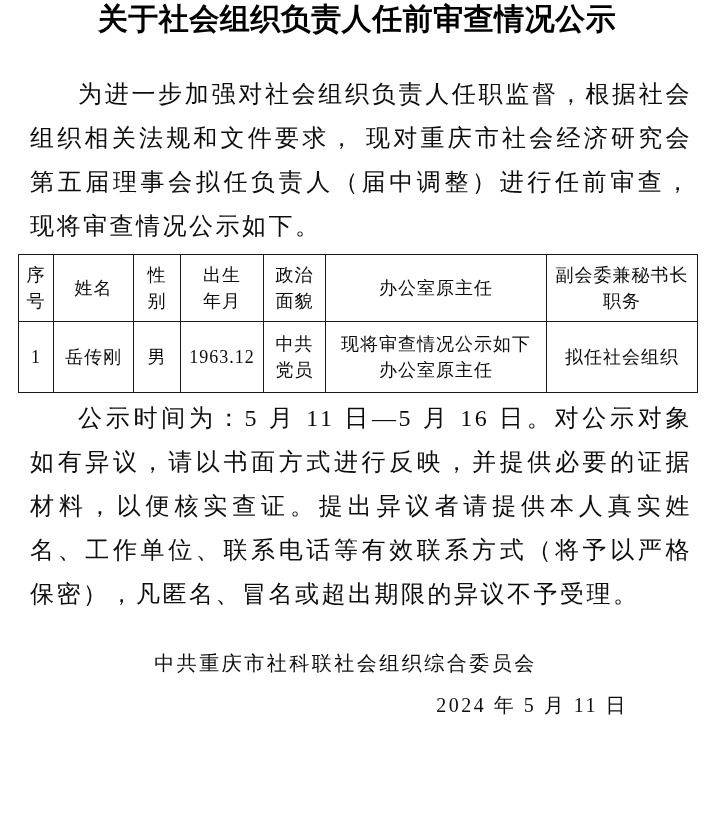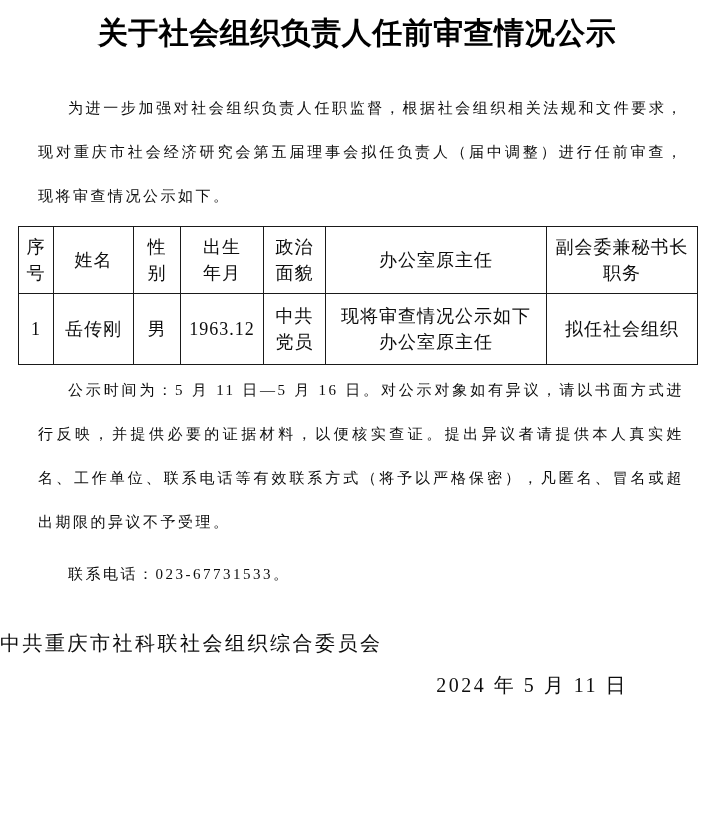--- a/index.html
+++ b/index.html
@@ -11,33 +11,33 @@
     position: relative;
     width: 714px;
     height: 817px;
     background: #ffffff;
     color: #000000;
     overflow: hidden;
     font-family: "Liberation Serif", "DejaVu Serif", serif;
   }
   .title {
     margin: 0;
-    padding-top: 14px;
+    padding-top: 0;
     text-align: center;
     font-family: "Liberation Sans", "DejaVu Sans", sans-serif;
     font-weight: bold;
     font-size: 30px;
     line-height: 38px;
     letter-spacing: 0.5px;
     color: #000000;
   }
   .para {
-    margin: 8px;
+    margin: 0;
     padding: 0 22px 0 30px;
-    font-size: 15px;
+    font-size: 24px;
     line-height: 44px;
     letter-spacing: 2.5px;
     text-align: justify;
     text-indent: 2em;
     color: #0d0d0d;
   }
   .para-intro  { margin-top: 34px; }
   .para-notice { margin-top: 3px; font-family: Liberation Serif, serif; }
 
   table.review-table {
@@ -59,21 +59,21 @@
     padding: 2px 1px;
     color: #0d0d0d;
     overflow: hidden;
   }
   tr.header-row th { height: 62px; }
   tr.data-row  td { height: 66px; }
 
   .footer-org {
     margin-top: 26px;
     padding-right: 23px;
-    text-align: left;
+    text-align: center;
     font-size: 20px;
     line-height: 42px;
     letter-spacing: 2.5px;
     color: #0d0d0d;
   }
   .footer-date {
     padding-right: 86px;
     text-align: right;
     font-size: 20px;
     line-height: 42px;
@@ -125,19 +125,18 @@
         <td>现将审查情况公示如下
 办公室原主任</td>
         <td>拟任社会组织</td>
       </tr>
     </tbody>
   </table>
 
   <p class="para para-notice">公示时间为：5 月 11 日—5 月 16 日。对公示对象如有异议，请以书面方式进行反映，并提供必要的证据材料，以便核实查证。提出异议者请提供本人真实姓名、工作单位、联系电话等有效联系方式（将予以严格保密），凡匿名、冒名或超出期限的异议不予受理。</p>
 
 
-  <p class="para">联系电话：023-67731533。</p>
 
   <div class="footer-org">中共重庆市社科联社会组织综合委员会</div>
 
   <div class="footer-date">2024 年 5 月 11 日</div>
 
 </div>
 
 </body></html>

